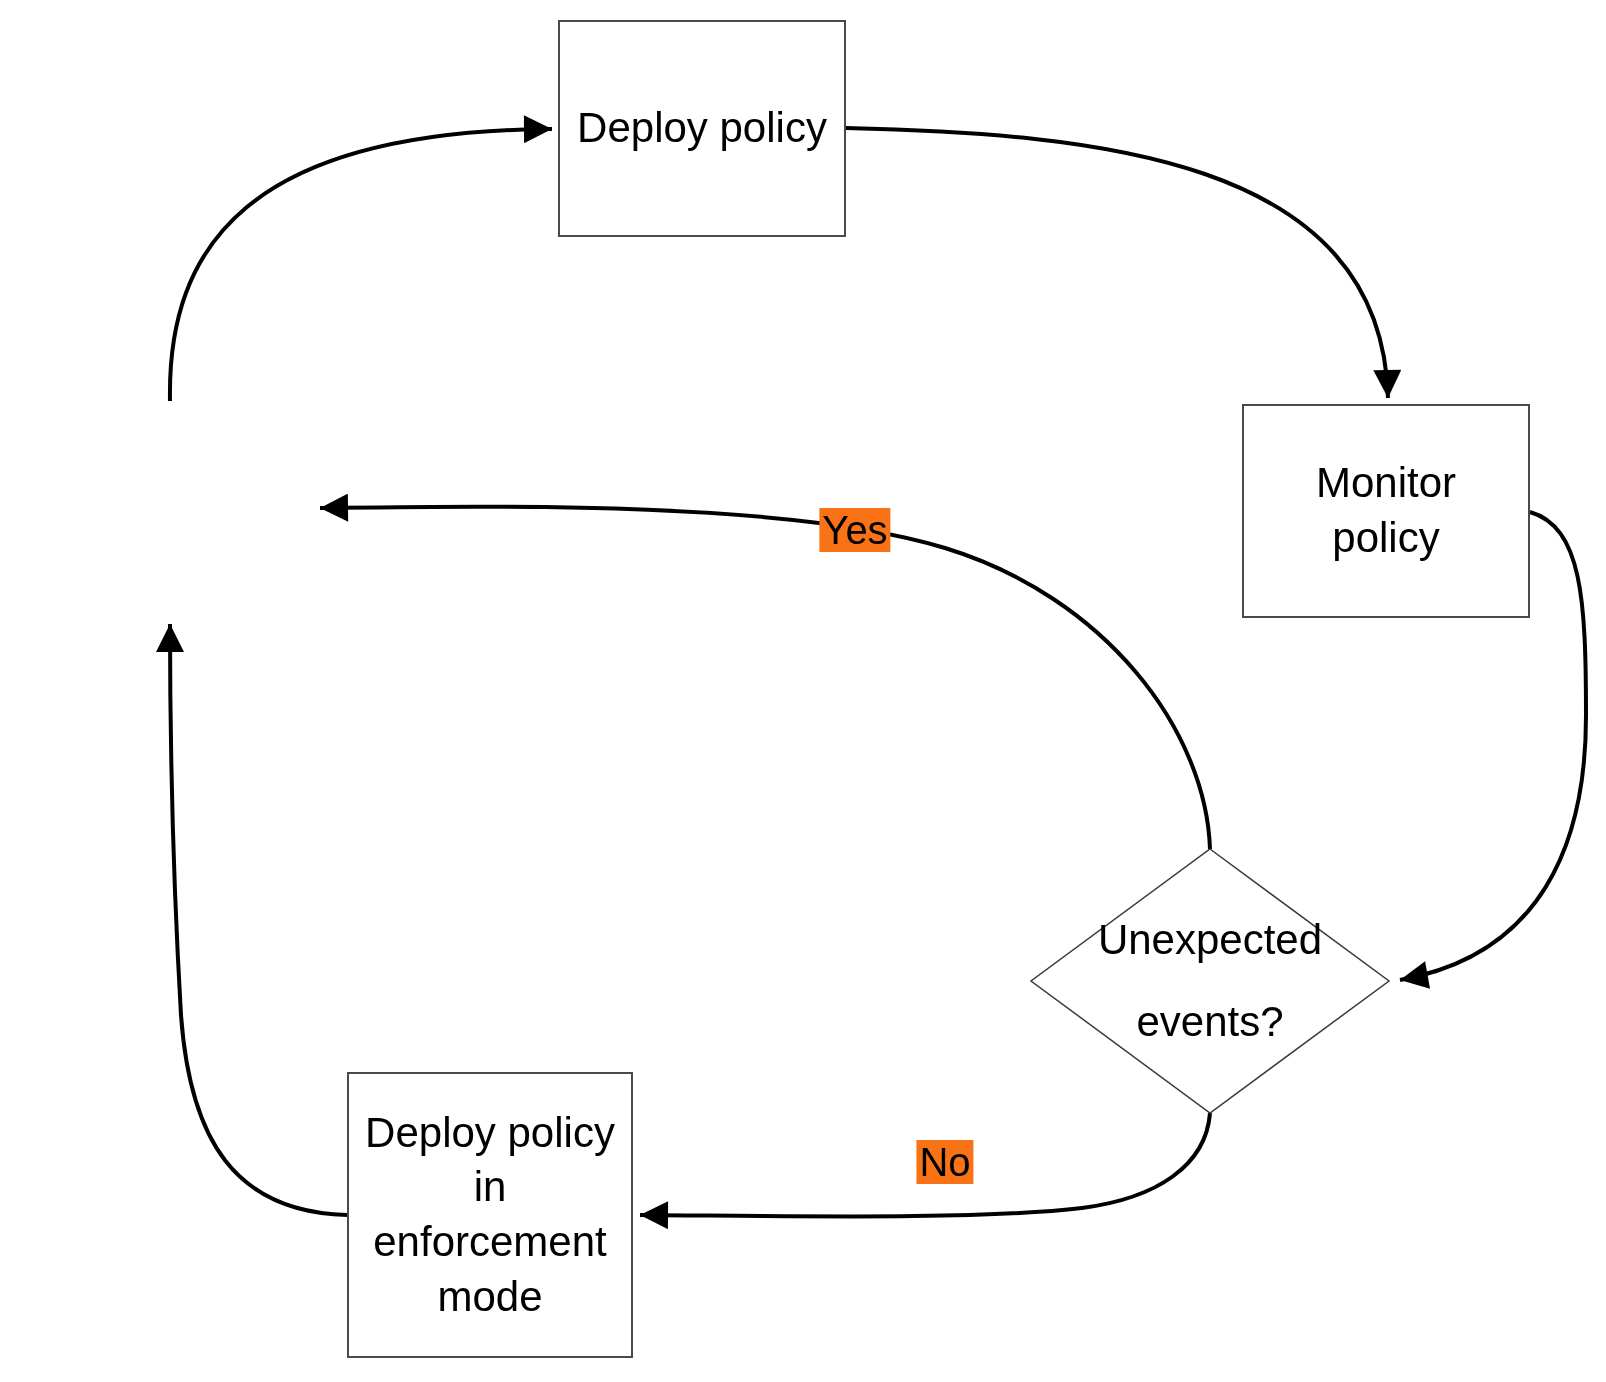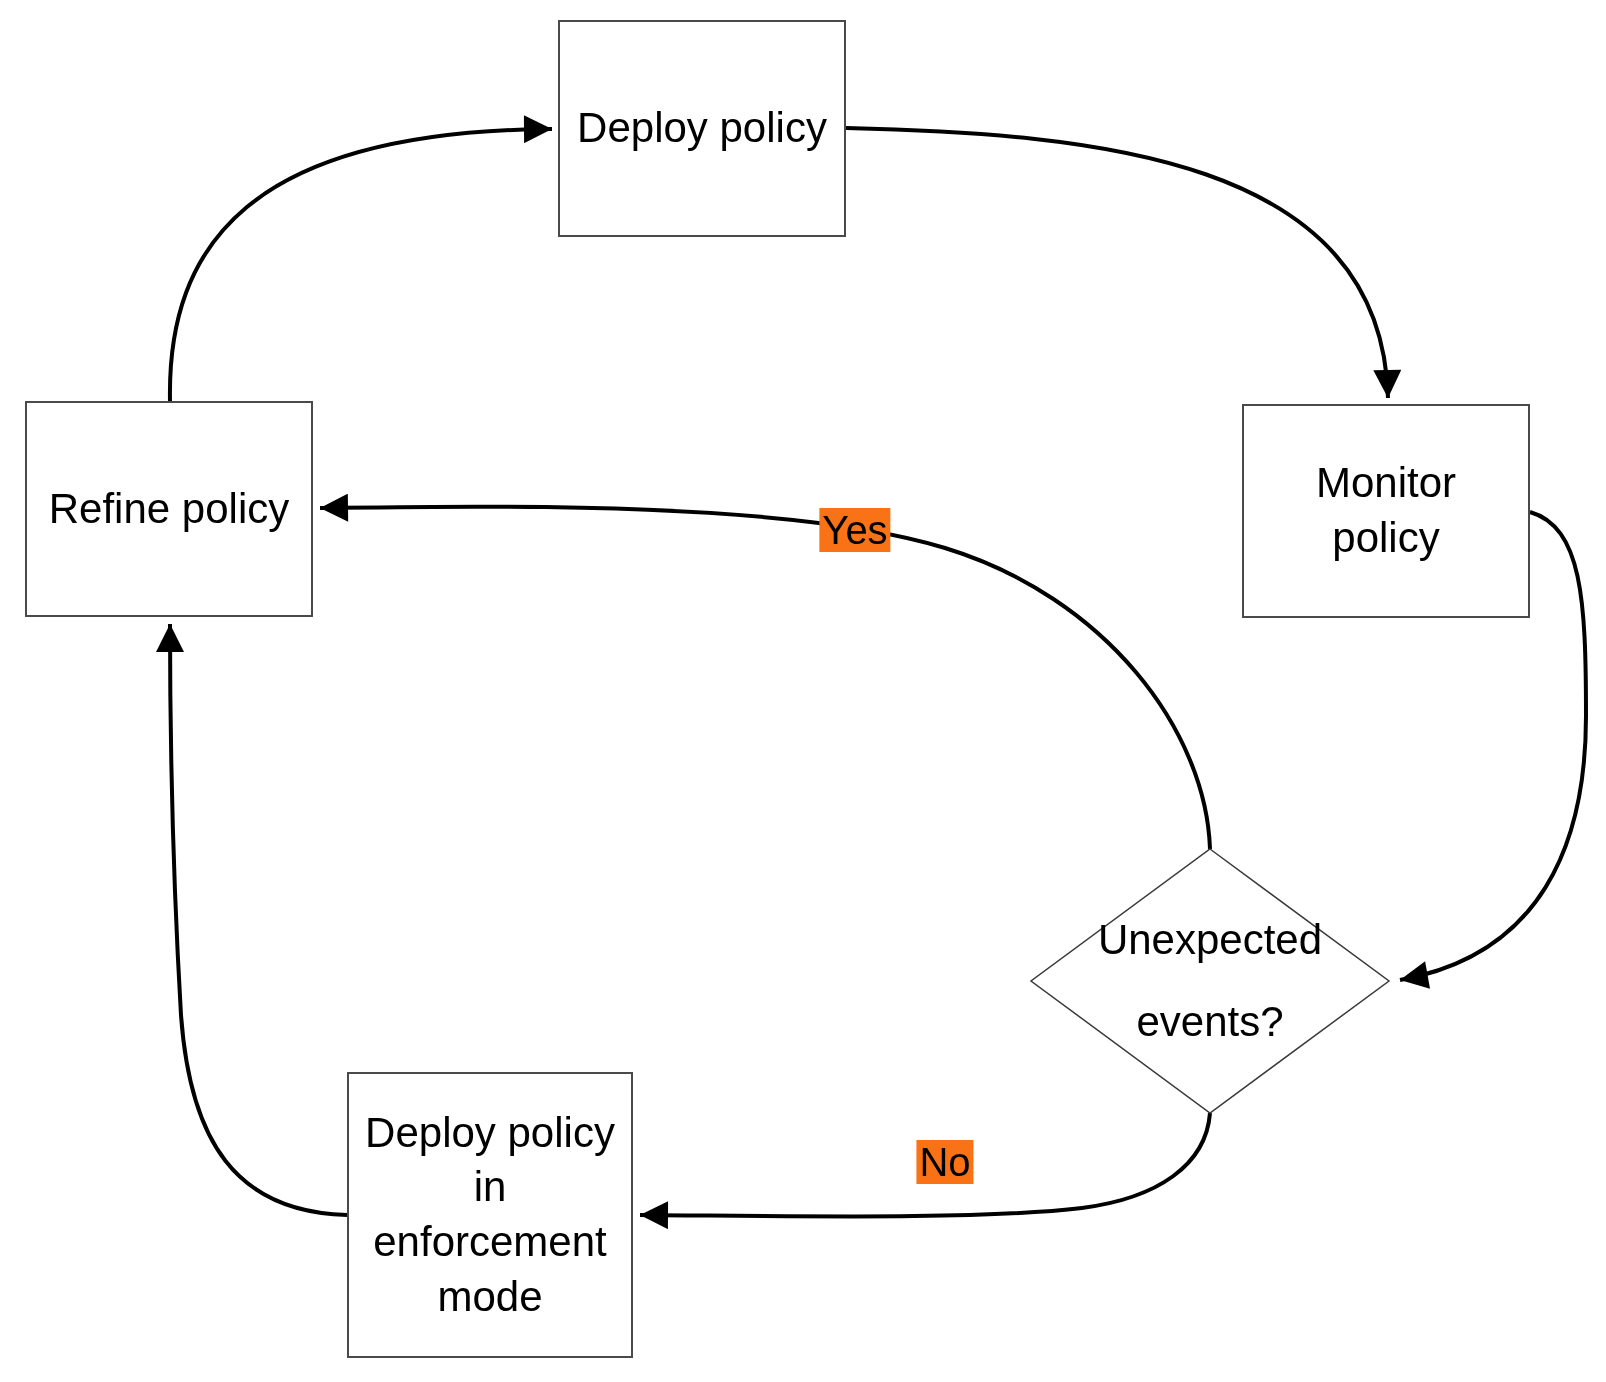--- a/index.html
+++ b/index.html
@@ -90,23 +90,20 @@
 
   <div class="node node-audit">
     <div class="node-line">Deploy policy</div>
   </div>
 
   <div class="node node-monitor">
     <div class="node-line">Monitor</div>
     <div class="node-line">policy</div>
   </div>
 
-  <div class="node node-refine">
-    <div class="node-line">Refine policy</div>
-  </div>
 
   <div class="node node-enforce">
     <div class="node-line">Deploy policy</div>
     <div class="node-line">in</div>
     <div class="node-line">enforcement</div>
     <div class="node-line">mode</div>
   </div>
 
   <div class="diamond-text">
     <div class="node-line">Unexpected</div>

